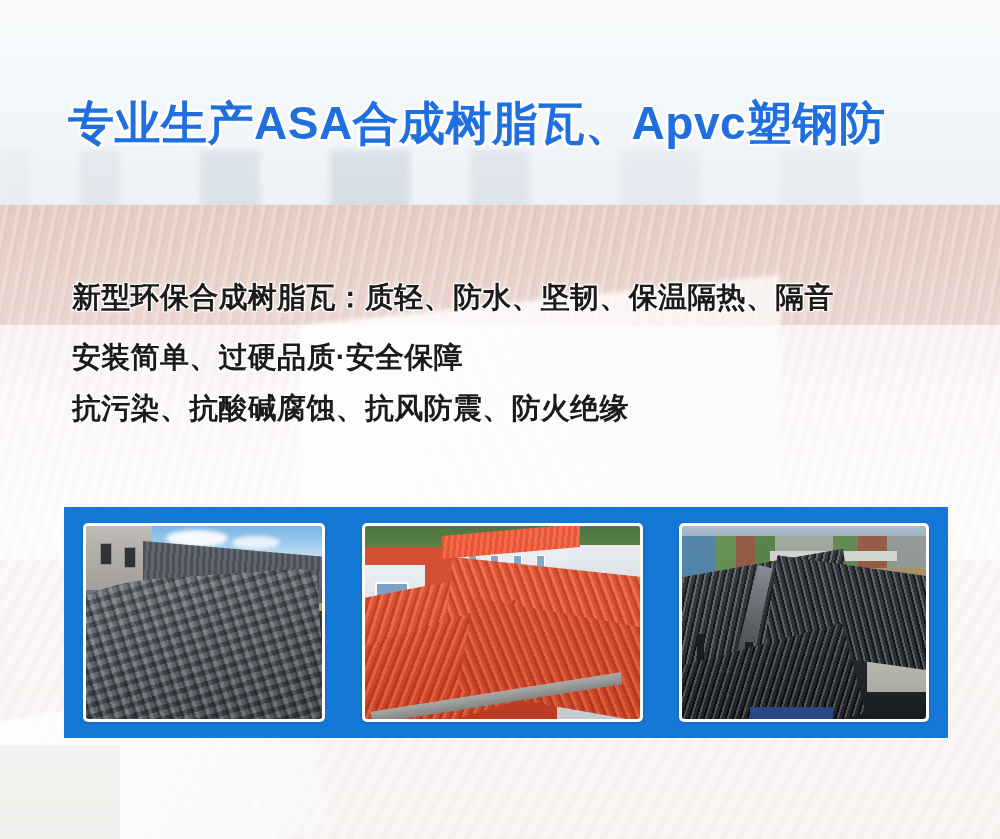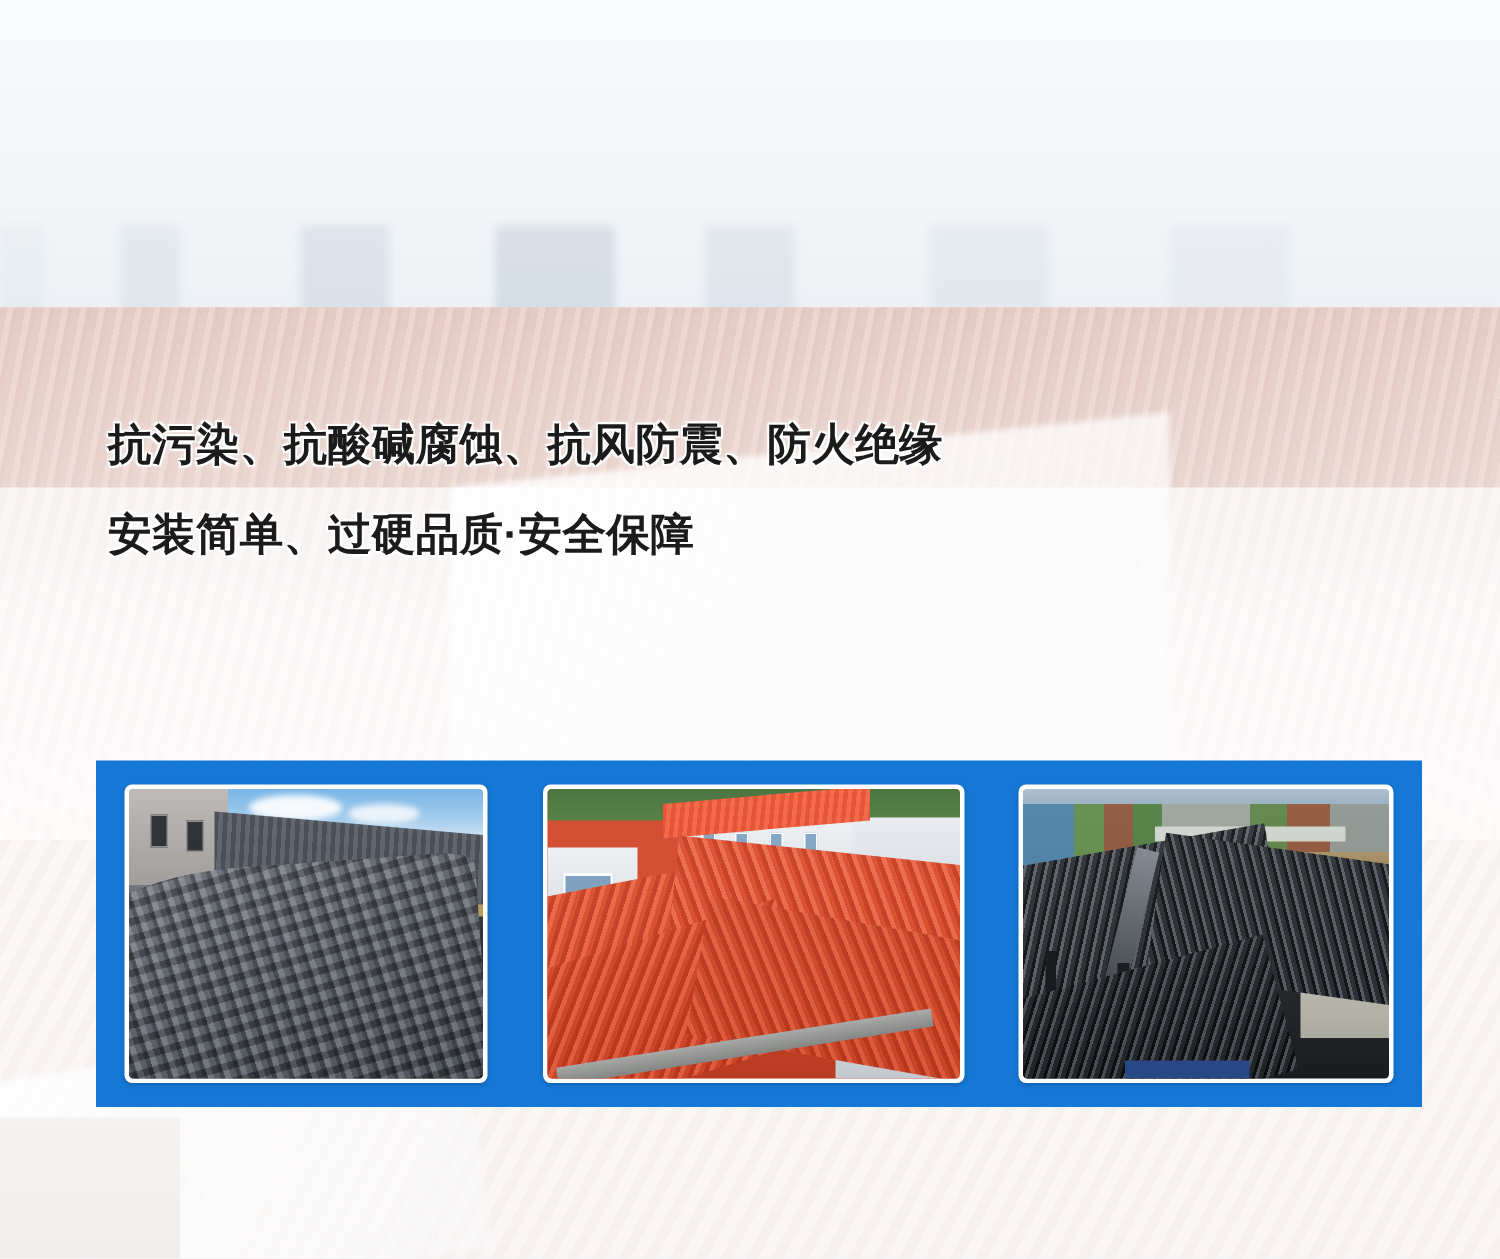--- a/index.html
+++ b/index.html
@@ -416,25 +416,27 @@
   <div class="bg-mid-white"></div>
   <div class="bg-white-building"></div>
   <div class="bg-roofs-lower"></div>
   <div class="bg-lower-ridge"></div>
   <div class="bg-left-wall"></div>
   <div class="bg-veil"></div>
 
   <div class="content">
 
     <div class="headline">
+      <div class="headline-line">专业生产ASA合成树脂瓦、Apvc塑钢防</div>
     </div>
 
     <div class="subhead">
+      <div class="sub-line">新型环保合成树脂瓦：质轻、防水、坚韧、保温隔热、隔音</div>
+      <div class="sub-line spaced">安装简单、过硬品质·安全保障</div>
       <div class="sub-line">抗污染、抗酸碱腐蚀、抗风防震、防火绝缘</div>
-      <div class="sub-line spaced">安装简单、过硬品质·安全保障</div>
     </div>
 
     <div class="photo-panel">
 
       <div class="photo-frame">
         <div class="photo p1" title="灰色合成树脂瓦屋顶实拍">
           <div class="sky"></div>
           <div class="cloud1"></div>
           <div class="cloud2"></div>
           <div class="wall-left"></div>

